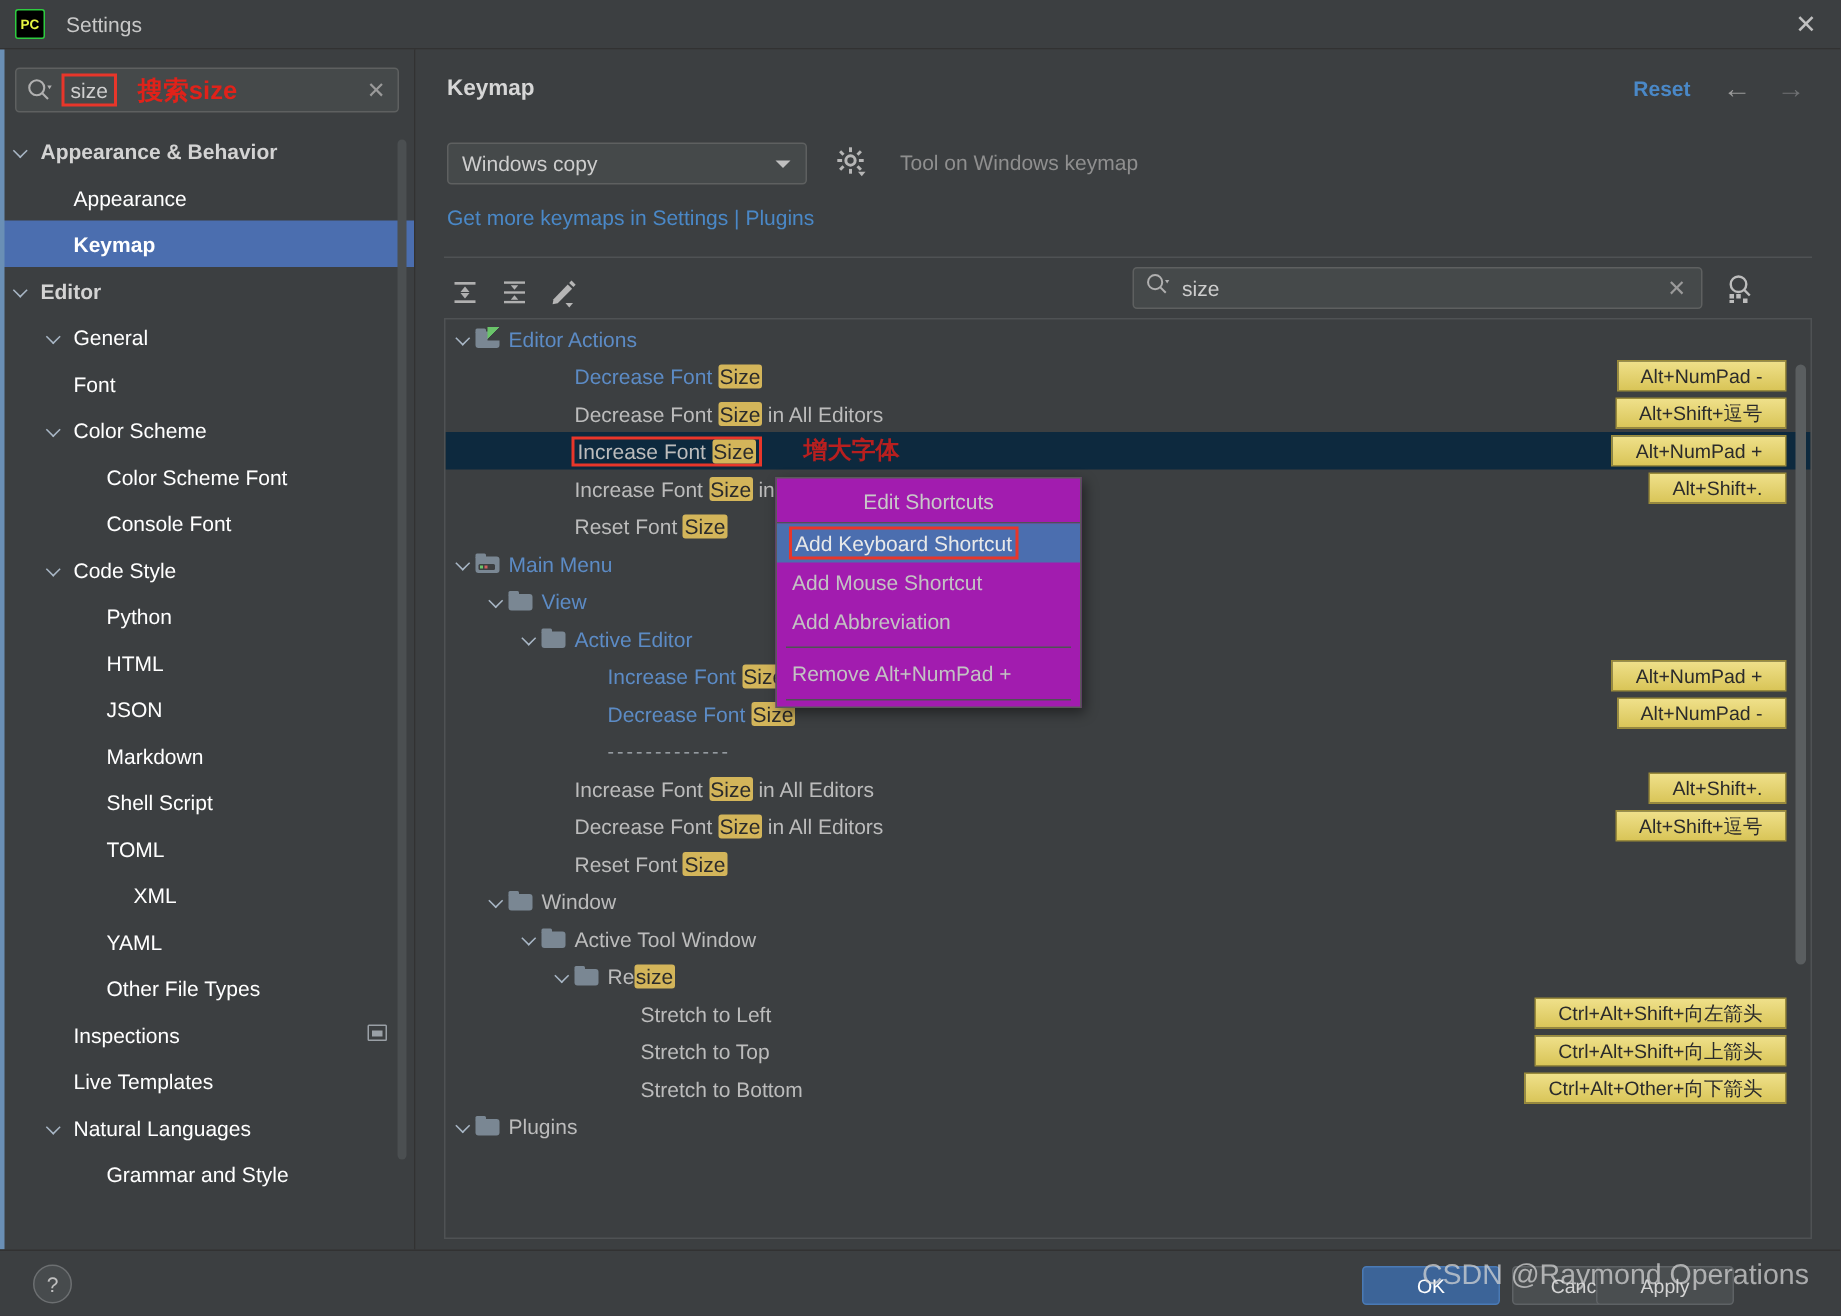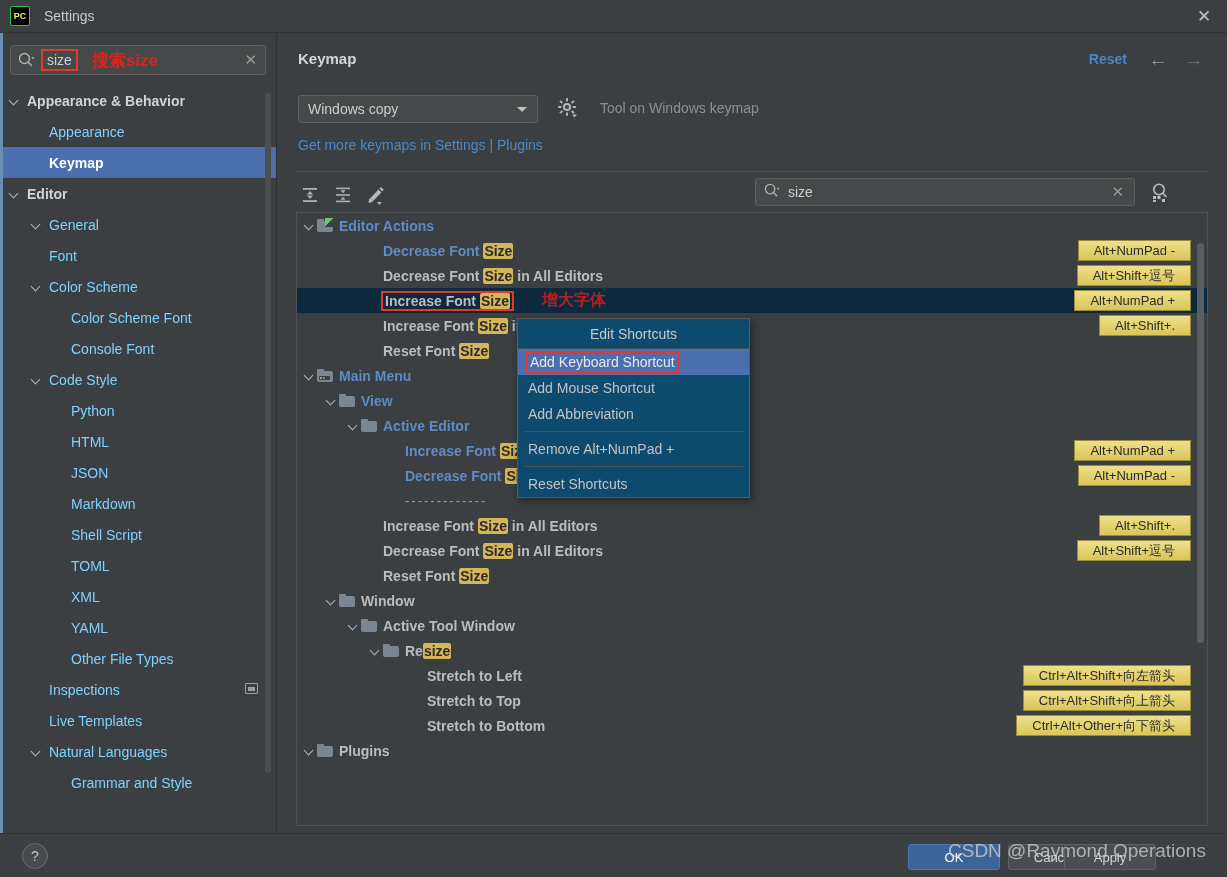--- a/index.html
+++ b/index.html
@@ -68,21 +68,21 @@
   .search-clear {
     position: absolute; right: 8px; top: 5px;
     font-size: 15px; color: #9a9a9a;
   }
   .tree-list {
     position: absolute; left: 0; top: 52px; width: 276px; height: 748px;
     overflow: hidden;
   }
   .srow {
     height: 31px; display: flex; align-items: center;
-    font-size: 14px; color: #7dd3fc; position: relative;
+    font-size: 14px; color: #ffffff; position: relative;
     white-space: nowrap;
   }
   .srow.sel { background: #4b6eaf; color: #ffffff; }
   .srow.bold { font-weight: bold; color: #d3d3d3; }
   .srow.sel.bold { color:#fff; }
   .chev {
     width: 13px; height: 13px; display:inline-block; flex: 0 0 auto;
     position: relative;
   }
   .chev::after {
@@ -214,21 +214,21 @@
     content:""; position:absolute; left:1px; top:1px; width:2px;height:2px;background:#6ac46a;
   }
   .folder.special .f-dots::after{
     content:""; position:absolute; left:4px; top:1px; width:2px;height:2px;background:#d06060;
   }
   .folder.editact .f-pencil{
     position:absolute; left:8px; top:-1px; width:9px;height:9px;
     background: linear-gradient(135deg,#6ac46a 45%, #3c3f41 46%);
     transform: rotate(0deg);
   }
-  .klabel { color:#bcbcbc;font-weight:bold; }
+  .klabel { color:#bcbcbc; }
   .klabel.blue { color:#5c8bc5; }
   .hl {
     background: #d3b55a; color:#2b2b2b; padding: 0 1px; border-radius:2px;
   }
   .redbox {
     border: 2px solid #e8362a; padding: 0px 2px; margin-left:-2px;
   }
   .cn-annot {
     margin-left: 28px; font-size: 16px; font-weight: bold; color: #b81f1f;
   }
@@ -245,22 +245,22 @@
     position: absolute; right: 16px;
     background: linear-gradient(#efe08a,#d9c558);
     border: 1px solid #9a8b3b;
     color: #2b2b2b; font-size: 13px;
     padding: 0 15px; height: 21px; line-height: 20px;
     white-space: nowrap;
   }
 
   
   .ctxmenu {
-    position: absolute; left: 517px; top: 318px; width: 233px;
-    background: #0c4a6e; border: 1px solid #5a5a5a;
+    position: absolute; left: 517px; top: 318px; width: 204px;
+    background: #a21caf; border: 1px solid #5a5a5a;
     box-shadow: 2px 3px 8px rgba(0,0,0,.45);
     padding: 0;
   }
   .ctx-title {
     height: 30px; display:flex; align-items:center; justify-content:center;
     font-size: 14px; color: #c8c8c8;
     border-bottom: 1px solid #4f5254;
   }
   .ctx-item {
     height: 26px; display:flex; align-items:center;
@@ -391,21 +391,21 @@
         <div class="srow">
           <span style="margin-left: 65px;"></span>
           <span style="margin-left: 6px;">Shell Script</span>
         </div>
         <div class="srow">
           <span style="margin-left: 65px;"></span>
           <span style="margin-left: 6px;">TOML</span>
         </div>
         <div class="srow">
           <span style="margin-left: 65px;"></span>
-          <span style="margin-left: 6px; text-align: center;">XML</span>
+          <span style="margin-left: 24px; text-align: center;">XML</span>
         </div>
         <div class="srow">
           <span style="margin-left: 65px;"></span>
           <span style="margin-left: 6px;">YAML</span>
         </div>
         <div class="srow">
           <span style="margin-left: 65px;"></span>
           <span style="margin-left: 6px;">Other File Types</span>
         </div>
         <div class="srow">
@@ -663,23 +663,20 @@
           <span>Add Mouse Shortcut</span>
         </div>
         <div class="ctx-item">
           <span>Add Abbreviation</span>
         </div>
         <div class="ctx-sep"></div>
         <div class="ctx-item">
           <span>Remove Alt+NumPad +</span>
         </div>
         <div class="ctx-sep"></div>
-        <div class="ctx-item">
-          <span>Reset Shortcuts</span>
-        </div>
       </div>
   </div>
 
   <div class="bottombar">
     <div class="help-btn">?</div>
     <div class="btn primary btn-ok">OK</div>
     <div class="btn btn-cancel">Cancel</div>
     <div class="btn btn-apply">Apply</div>
   </div>
   <div class="watermark">CSDN @Raymond Operations</div>

